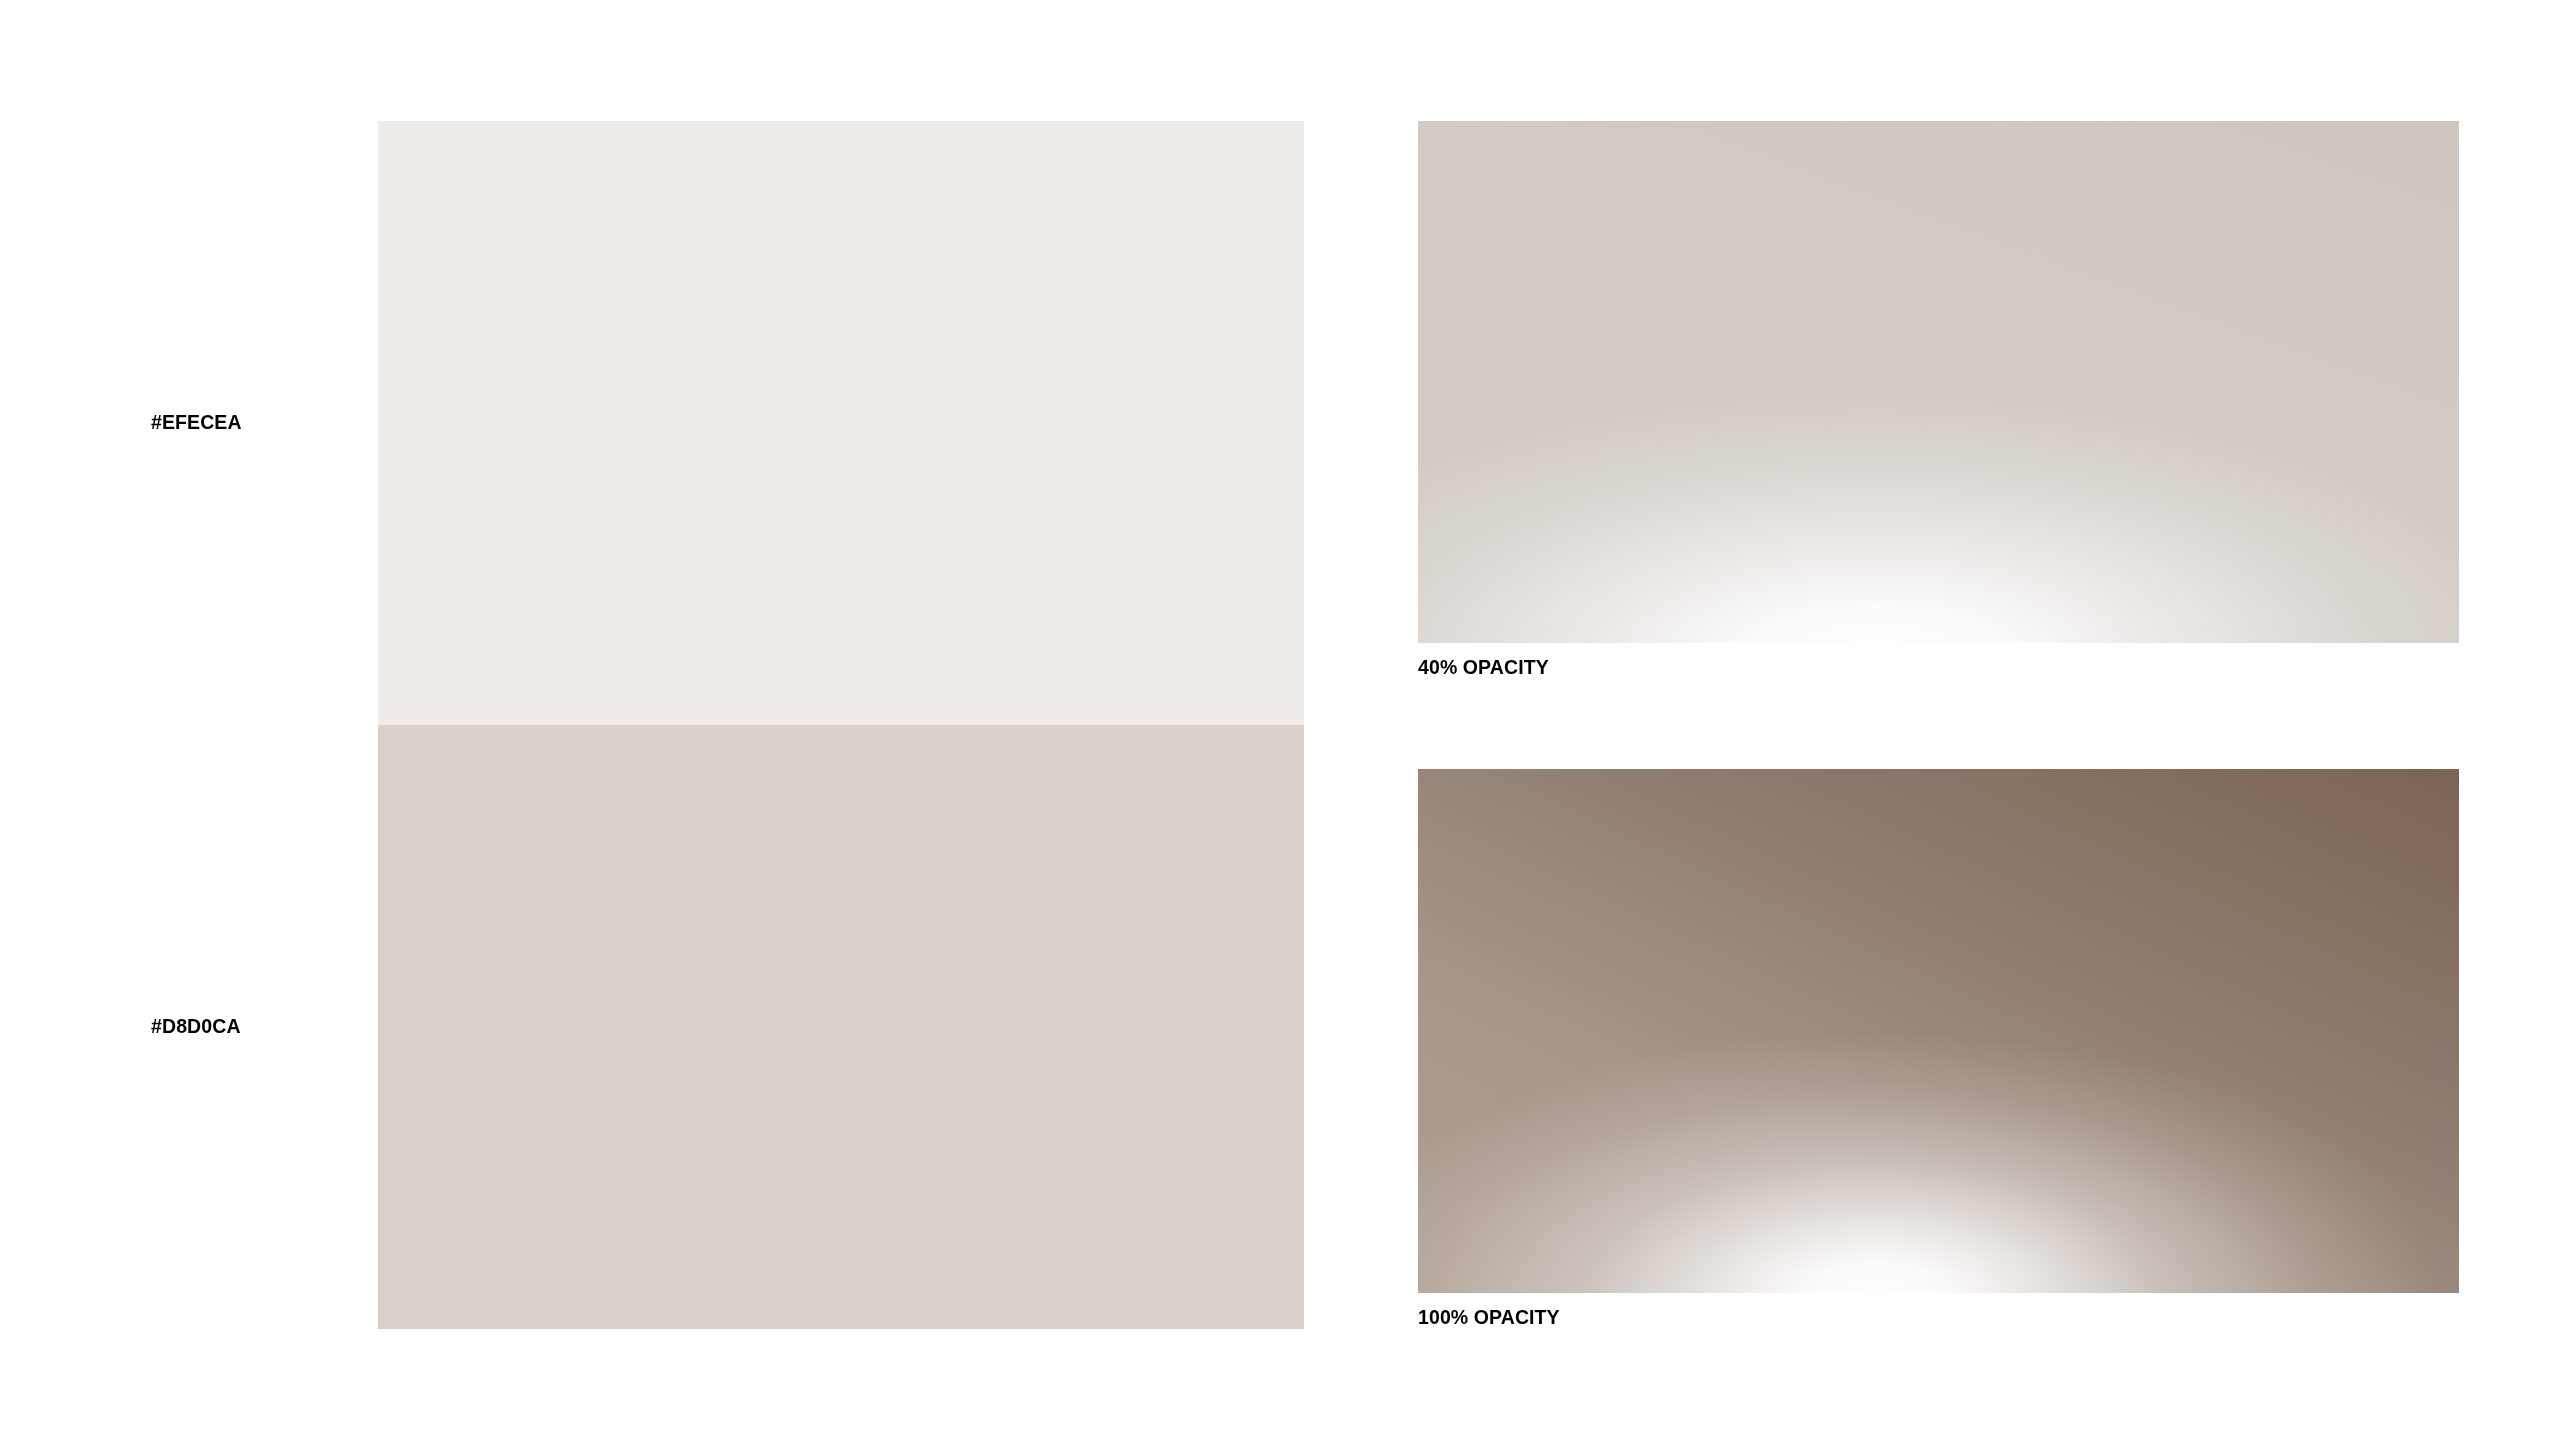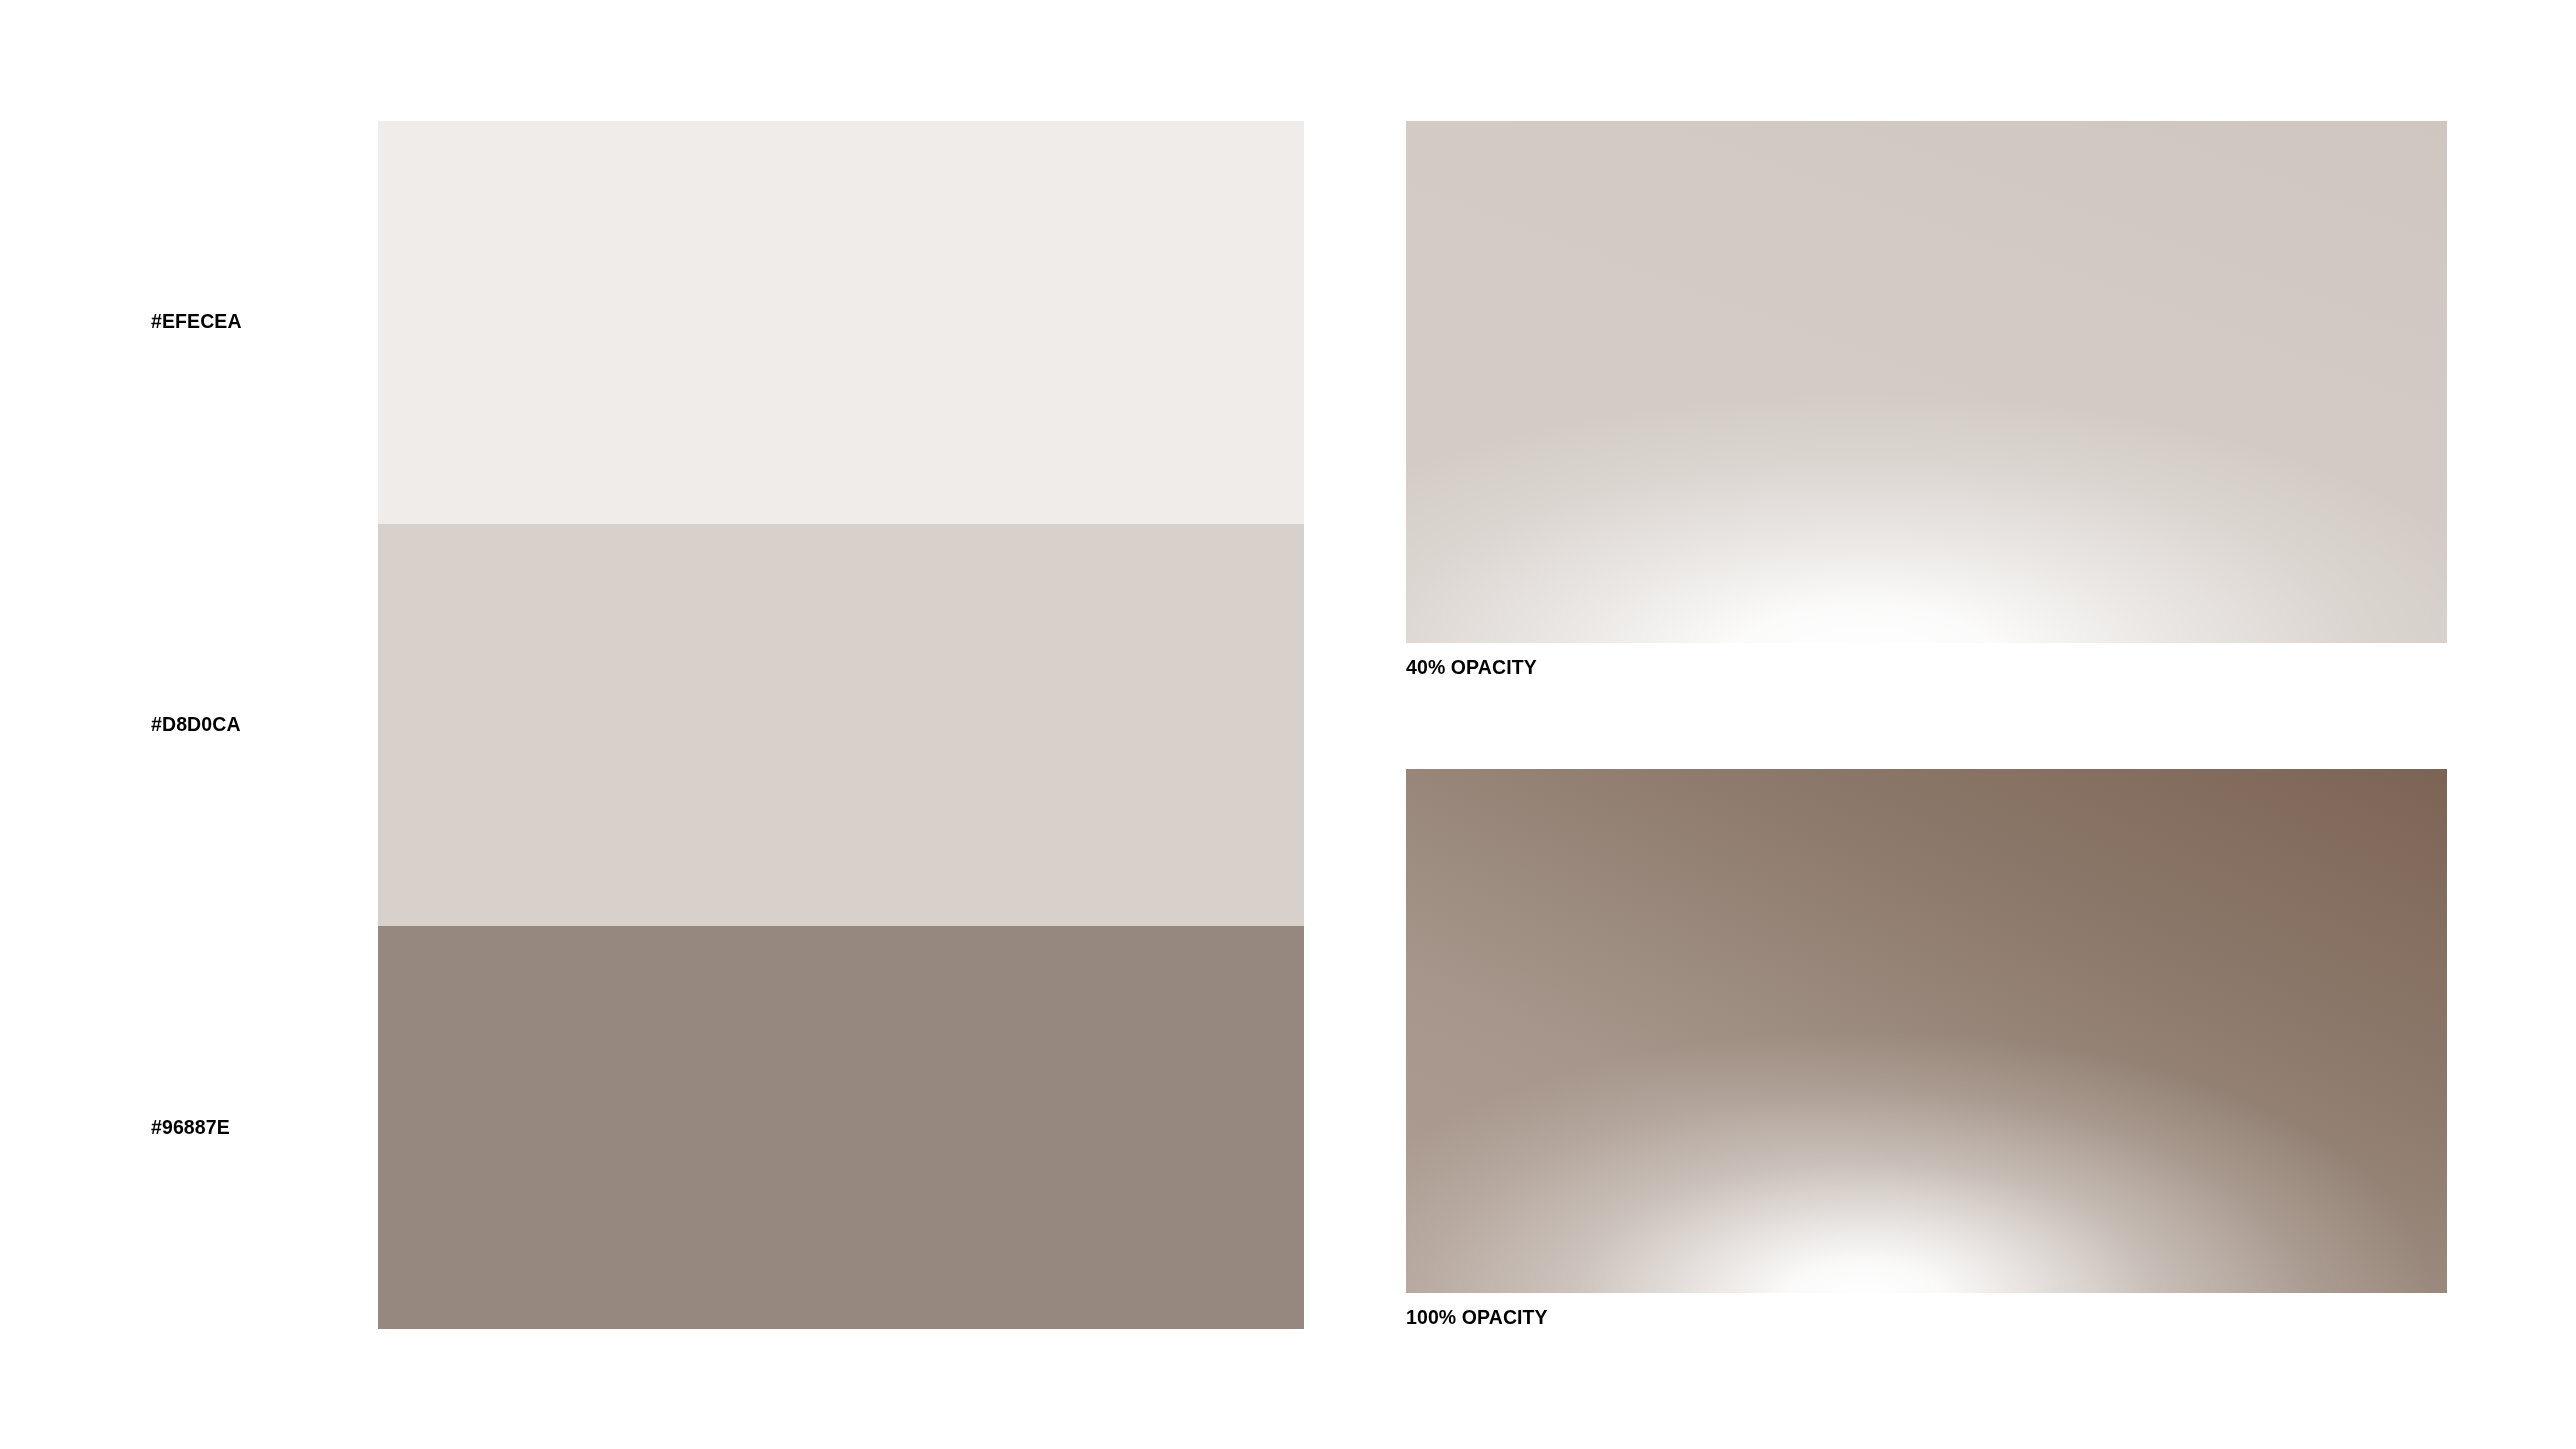--- a/index.html
+++ b/index.html
@@ -69,21 +69,21 @@
   #gradients-section {
     position: absolute;
     left: 1406px;
     top: 0;
     width: 1047px;
     height: 1449px;
   }
 
   .gradient-block {
     position: absolute;
-    left: 0;
+    left: 12px;
     width: 1141px;
   }
 
   #gradient-block-40 { top: 121px; }
   #gradient-block-100 { top: 769px; }
 
   .gradient-panel {
     position: relative;
     width: 1041px;
     height: 522px;
@@ -118,24 +118,20 @@
       <div class="swatch-chip" id="chip-0" style="background: rgb(239, 236, 234);"></div>
       <div class="swatch-label">#EFECEA</div>
     </div>
 
     <div class="swatch-row">
       <div class="swatch-chip" id="chip-1" style="background: rgb(216, 208, 202);"></div>
       <div class="swatch-label">#D8D0CA</div>
     </div>
 
 
-    <div class="swatch-row">
-      <div class="swatch-chip" id="chip-3" style="background: rgb(150, 136, 126);"></div>
-      <div class="swatch-label">#96887E</div>
-    </div>
 
 
   </div>
 </div>
 
 <div id="gradients-section">
 
   <div class="gradient-block" id="gradient-block-40">
     <div class="gradient-panel" id="gradient-panel-40">
       <div class="gradient-layer" id="grad-layer-40-base" style="background: linear-gradient(200deg, rgb(207, 198, 192) 0%, rgb(211, 204, 198) 55%, rgb(211, 204, 198) 100%);"></div>

